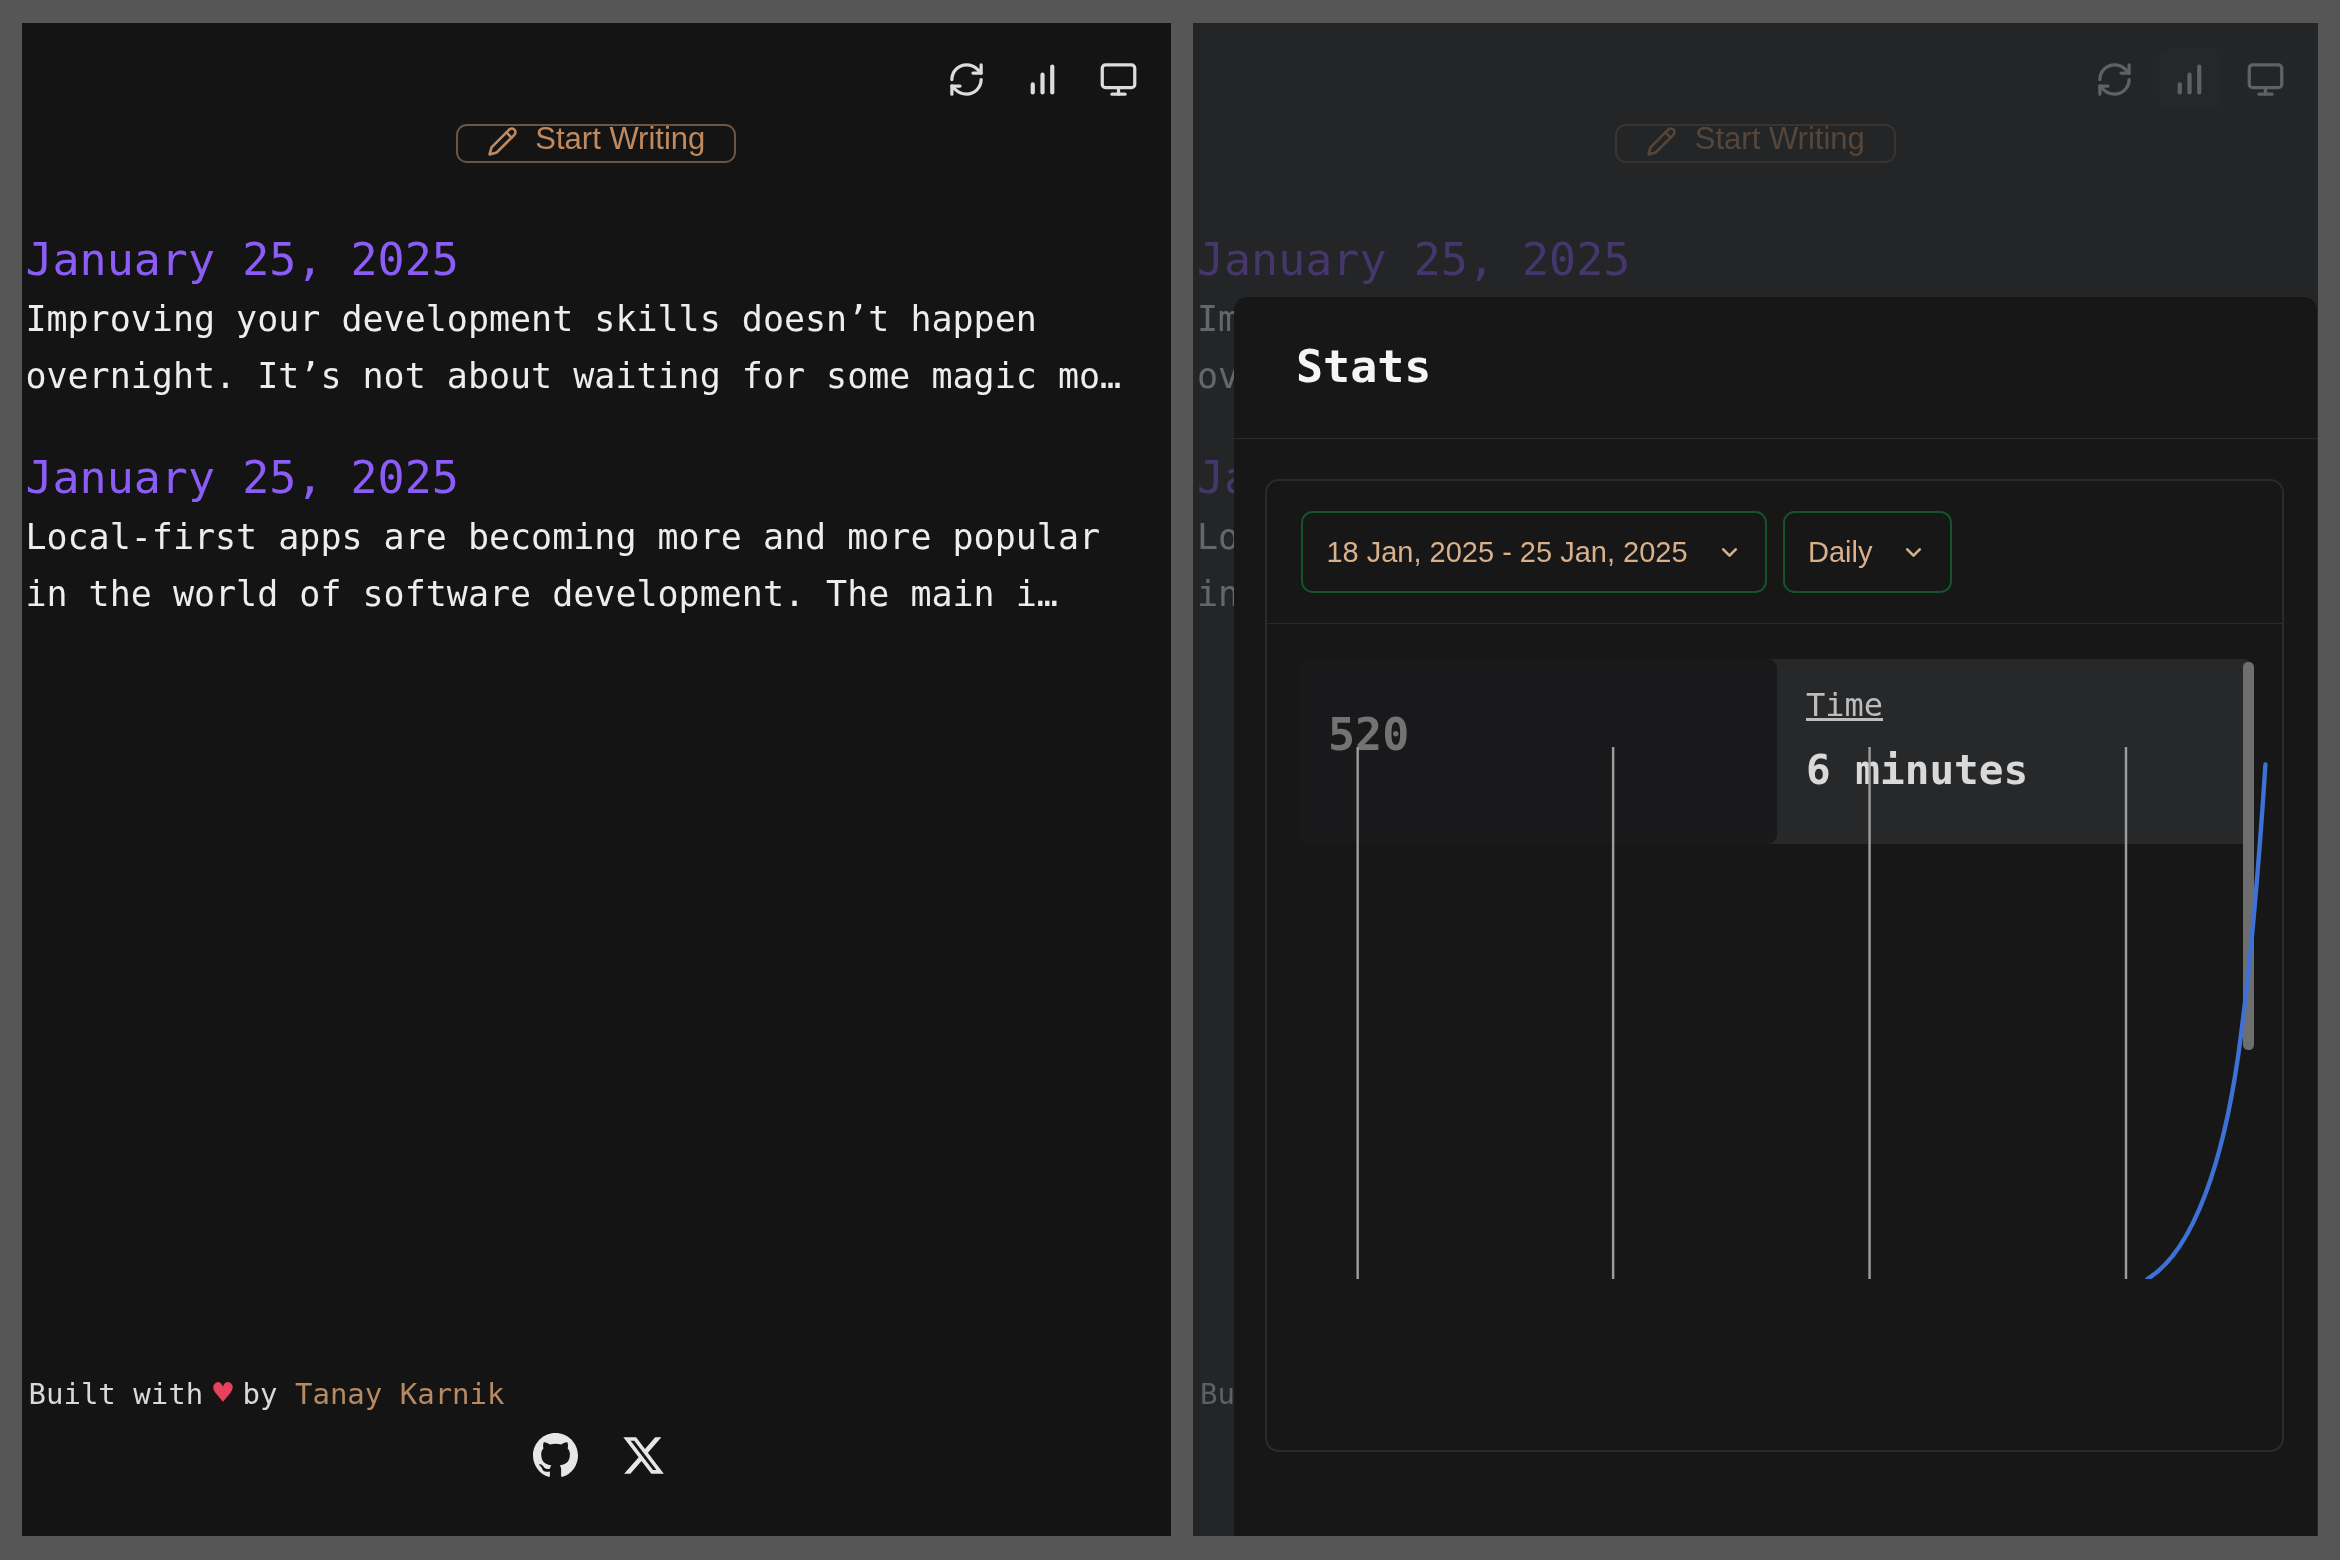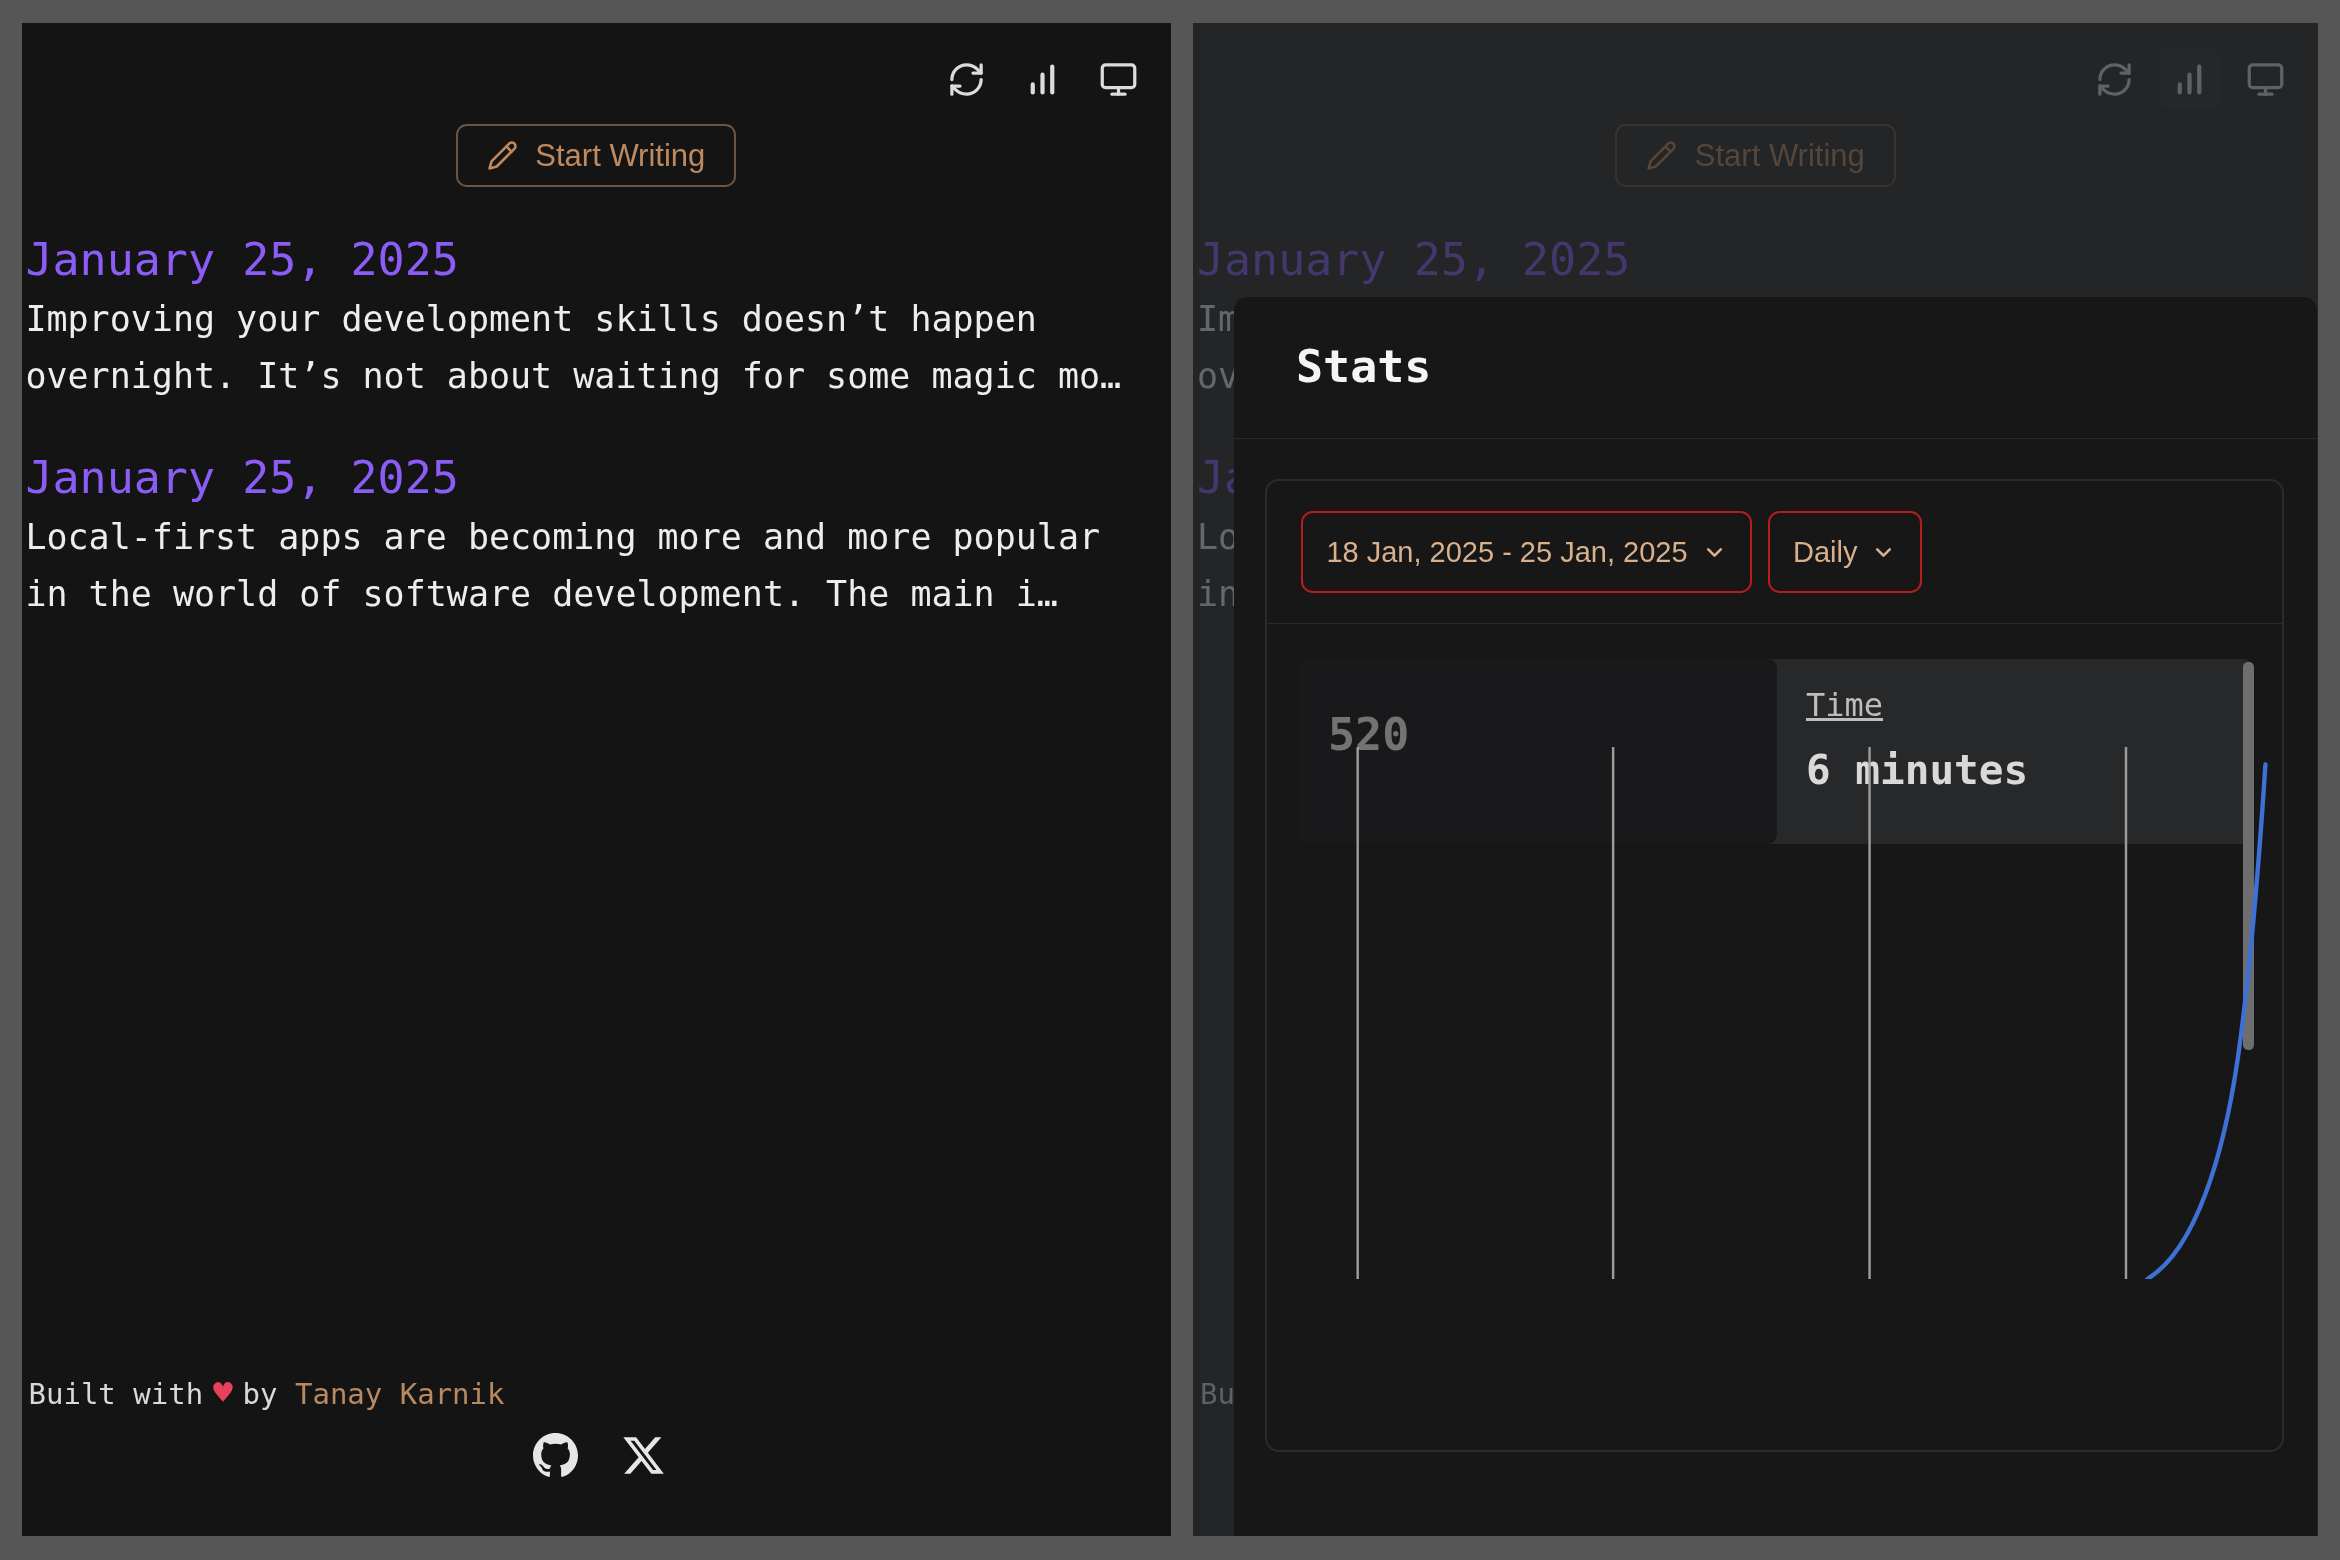--- a/index.html
+++ b/index.html
@@ -8,42 +8,42 @@
   .panel-left{left:21.5px;width:1149px;background:#141414;}
   .panel-right{left:1193px;width:1125px;background:#232527;}
   .dim{opacity:0.33;}
   
   .iconrow{position:absolute;top:25px;right:21.5px;display:flex;gap:13.7px;align-items:center;}
   .iconbtn{width:62px;height:62px;display:flex;align-items:center;justify-content:center;border-radius:11.7px;}
   .iconbtn svg{width:39px;height:39px;stroke:#dcdcdc;fill:none;stroke-width:2;stroke-linecap:round;stroke-linejoin:round;}
   .iconbtn.hovered{background:#2e3033;}
   
   .btnwrap{position:absolute;top:101px;left:0;right:0;display:flex;justify-content:center;}
-  .startbtn{display:flex;align-items:center;gap:17.6px;height:63px;padding:4px 29px;border:2px solid #6d5440;
+  .startbtn{display:flex;align-items:flex-end;gap:17.6px;height:39px;padding:4px 29px;border:2px solid #6d5440;
     border-radius:10.7px;color:#c08a5e;font-size:31px;background:transparent;}
   .startbtn svg{width:31px;height:31px;stroke:#c08a5e;fill:none;stroke-width:2;stroke-linecap:round;stroke-linejoin:round;}
   
   .entries{position:absolute;top:213px;left:3.9px;right:3.9px;}
   .entry{margin-bottom:49px;}
   .entry-date{font-size:45px;line-height:47px;color:#8b5cf6;margin-bottom:7.8px;}
   .entry-line{font-size:35px;line-height:57px;color:#ededed;white-space:nowrap;}
   
   .footer{position:absolute;left:0;right:0;bottom:54px;margin-left:7px;}
   .credit{font-size:29px;color:#d9d9d9;}
   .credit .heart{color:#e8415c;font-size:33px;margin:0 9.8px;}
   .credit .author{color:#b78a62;}
   .sociorow{margin-top:21.5px;display:flex;justify-content:center;gap:43px;align-items:center;}
   .sociorow svg{width:45px;height:45px;fill:#e6e6e6;}
   
   .modal{position:absolute;left:41px;top:274px;width:1083px;height:1414px;background:#171717;border-radius:13.7px;}
   .modal-title{position:absolute;left:62px;top:43px;font-size:45px;font-weight:bold;color:#f5f5f5;}
   .modal-div{position:absolute;left:0;right:0;top:141px;height:1px;background:#2b2b2b;}
   .statsbox{position:absolute;left:31px;top:182px;width:1019px;height:973px;border:2px solid #2b2b2b;border-radius:13.7px;box-sizing:border-box;}
   .controls{position:absolute;left:34px;top:30px;display:flex;gap:15.6px;}
-  .dropdown{display:flex;align-items:center;gap:14px;height:82px;padding:0 23.4px;border:2px solid #b91c1c;
+  .dropdown{display:flex;align-items:center;gap:29px;height:82px;padding:0 23.4px;border:2px solid #14532d;
     border-radius:11.7px;color:#d8b18c;font-size:29px;background:transparent;}
   .dropdown svg{width:25px;height:25px;stroke:#d8b18c;fill:none;stroke-width:2.5;stroke-linecap:round;stroke-linejoin:round;}
   .statsbox-div{position:absolute;left:0;right:0;top:142px;height:1px;background:#2b2b2b;}
   .statsrow{position:absolute;left:32px;top:178px;width:954px;height:185px;background:#27282a;border-radius:9.8px;display:flex;}
   .statcell{box-sizing:border-box;padding:27px 29px;}
   .statcell.words{width:478px;background:#19191b;border-radius:9.8px;}
   .stat-label{font-size:32px;color:#ececec;}
   .statcell.time .stat-label{color:#bdbdbd;text-decoration:underline;}
   .stat-value{margin-top:21.5px;font-size:45px;font-weight:bold;color:#737373;}
   .statcell.time .stat-value{color:#d9d9d9;font-size:41px;}

